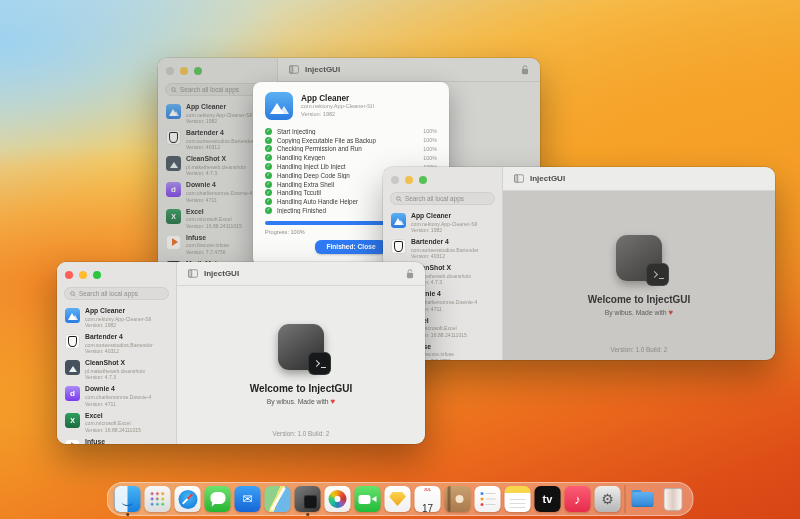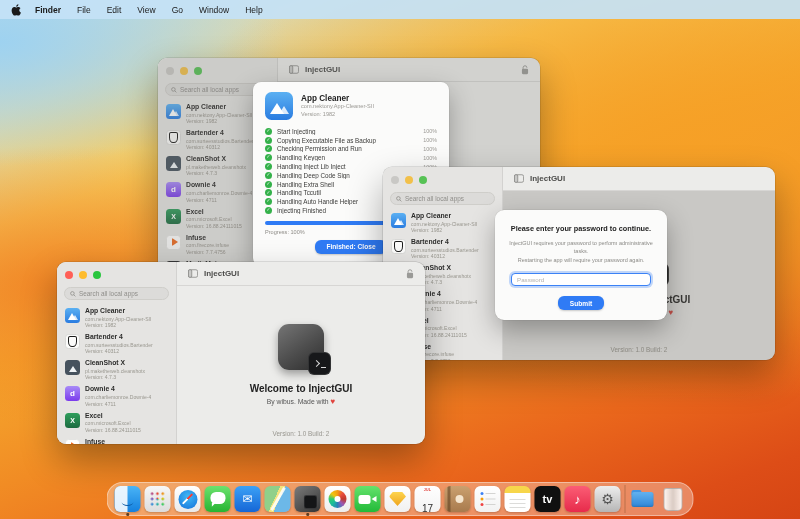--- a/index.html
+++ b/index.html
@@ -205,36 +205,20 @@
     background:linear-gradient(90deg,rgba(255,255,255,.9),rgba(216,216,214,.85) 50%,rgba(255,255,255,.9));
     border:.5px solid rgba(150,150,148,.6); }
 
   svg{ display:block; }
 </style>
 </head>
 <body>
 
 <div id="desktop">
 
-  <div class="menubar">
-    <span class="apple">
-      <svg width="10" height="12" viewBox="0 0 14 17">
-          <path fill="#1a1a1a" d="M11.6 9.1c0-2 1.6-3 1.7-3.1-.9-1.4-2.4-1.6-2.9-1.6-1.2-.1-2.4.7-3 .7-.6 0-1.6-.7-2.6-.7-1.3 0-2.6.8-3.3 2-1.4 2.4-.4 6 1 8 .7 1 1.5 2.1 2.6 2 1 0 1.4-.6 2.7-.6 1.2 0 1.6.6 2.7.6 1.1 0 1.8-1 2.5-2 .8-1.2 1.1-2.3 1.1-2.4-.1 0-2.5-1-2.5-2.9zM9.6 2.8c.5-.7.9-1.6.8-2.5-.8 0-1.7.5-2.3 1.2-.5.6-.9 1.5-.8 2.4.9.1 1.8-.4 2.3-1.1z"></path>
-        </svg>
-    </span>
-    <span style="display:flex;">
-      <span class="menu-item">Finder</span>
-        <span class="menu-item">File</span>
-        <span class="menu-item">Edit</span>
-        <span class="menu-item">View</span>
-        <span class="menu-item">Go</span>
-        <span class="menu-item">Window</span>
-        <span class="menu-item">Help</span>
-    </span>
-  </div>
 
   <div class="window win-a">
     <div class="sidebar inactive">
       <div class="traffic">
         <span class="tl t1"></span>
         <span class="tl t2"></span>
         <span class="tl t3"></span>
       </div>
       <div class="search">
         <svg width="6" height="6" viewBox="0 0 10 10">
@@ -514,29 +498,20 @@
           <div class="w-icon">
               <div class="w-term"></div>
             </div>
           <div class="w-title">Welcome to InjectGUI</div>
           <div class="w-sub"><span>By wibus. Made with</span> <span class="heart">♥</span></div>
           <div class="w-version">Version: 1.0 Build: 2</div>
         </div>
         <div class="scrim"></div>
       </div>
     </div>
-    <div class="pw-dialog">
-      <div class="pw-title">Please enter your password to continue.</div>
-      <div class="pw-body">
-        <div>InjectGUI requires your password to perform administrative tasks.</div>
-        <div>Restarting the app will require your password again.</div>
-      </div>
-      <input class="pw-input" type="password" placeholder="Password" style="">
-      <button class="pw-btn">Submit</button>
-    </div>
   </div>
 
   <div class="window win-c">
     <div class="sidebar active">
       <div class="traffic">
         <span class="tl t1"></span>
         <span class="tl t2"></span>
         <span class="tl t3"></span>
       </div>
       <div class="search">

